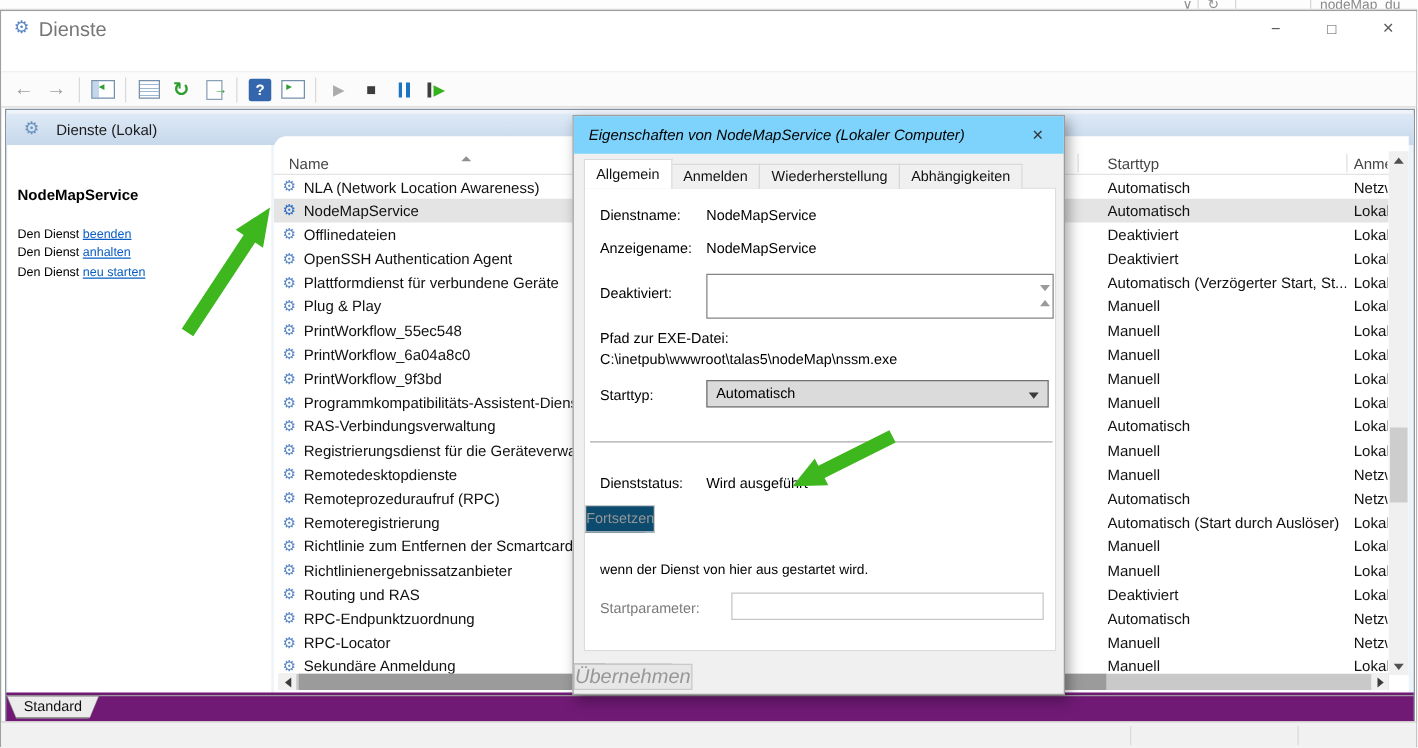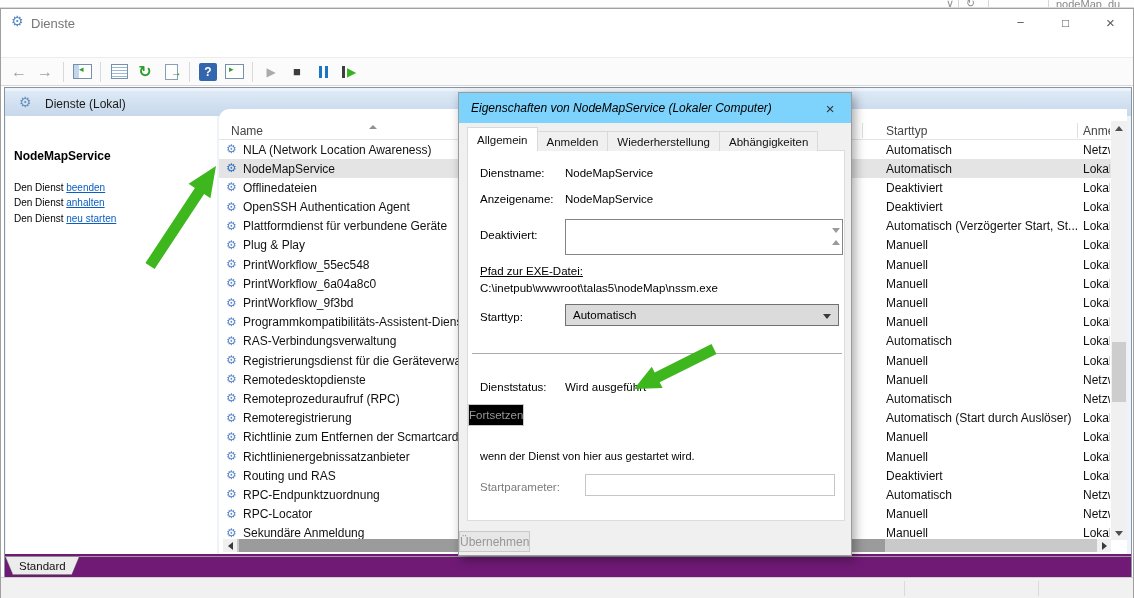--- a/index.html
+++ b/index.html
@@ -15,21 +15,21 @@
   .si-refresh::before{content:"\21BB";}
   .strip-sep{position:absolute;top:0;height:8px;width:1px;background:#d6d6d6;}
   .strip-title{position:absolute;left:1056px;top:-2px;font-size:11px;color:#8a8a8a;white-space:nowrap;}
 
   
   .win{position:absolute;left:0;top:8px;width:1134px;height:590px;background:#fff;border:1px solid #9f9f9f;}
   .titlebar{position:absolute;left:0;top:0;width:100%;height:27px;background:#fff;}
   .gear{display:inline-block;line-height:1;}
   .gear::before{content:"\2699";}
   .g-title{position:absolute;left:10px;top:5px;font-size:14px;color:#5b87c5;}
-  .win-title{position:absolute;left:30px;top:7px;font-size:13px;color:#767676;text-align:center;}
+  .win-title{position:absolute;left:30px;top:7px;font-size:16px;color:#767676;text-align:center;}
   .wcontrols{position:absolute;right:0;top:0;height:27px;display:flex;}
   .wc{width:45px;height:27px;display:flex;align-items:center;justify-content:center;color:#5a5a5a;font-size:13px;}
   .wc-minimize::before{content:"\2212";}
   .wc-maximize::before{content:"\25A1";font-size:12px;}
   .wc-close::before{content:"\00D7";font-size:15px;}
 
   .menubar{position:absolute;left:0;top:27px;width:100%;height:22px;background:#fff;display:flex;align-items:center;padding-left:12px;gap:20px;border-bottom:1px solid #ececec;}
   .mitem{font-size:12px;color:#111;}
 
   .toolbar{position:absolute;left:0;top:49px;width:100%;height:28px;background:#fbfbfb;border-bottom:1px solid #d7d7d7;display:flex;align-items:center;padding-left:6px;gap:2px;}
@@ -117,38 +117,38 @@
   .dlabel{position:absolute;left:12px;font-size:11.5px;color:#000;white-space:nowrap;}
   .dvalue{position:absolute;left:97px;font-size:11.5px;color:#000;white-space:nowrap;}
   .lab-dienstname{top:16px;} .val-dienstname{top:16px;}
   .lab-anzeige{top:42px;} .val-anzeige{top:42px;}
   .lab-beschr{top:78px;}
   .desc-box{position:absolute;left:97px;top:68px;width:278px;height:36px;background:#fff;border:1px solid #848484;}
   .desc-up{position:absolute;right:2px;top:3px;}
   .desc-down{position:absolute;right:2px;bottom:3px;}
   .desc-box .tri-up{border-bottom-color:#9a9a9a;transform:scale(.8);}
   .desc-box .tri-down{border-top-color:#9a9a9a;transform:scale(.8);}
-  .lab-pfad{top:114px;text-decoration:underline;}
+  .lab-pfad{top:114px;}
   .val-pfad{left:12px;top:131px;}
   .lab-starttyp{top:160px;}
   .combo{position:absolute;left:97px;top:153px;width:274px;height:22px;background:#dbdbdb;border:1px solid #707070;}
   .combo-val{position:absolute;left:7px;top:4px;font-size:11.5px;color:#000;}
   .combo-arrow{position:absolute;right:7px;top:9px;width:0;height:0;border-left:4px solid transparent;border-right:4px solid transparent;border-top:5px solid #3a3a3a;}
   .dsep{position:absolute;left:4px;top:202px;width:370px;height:1px;background:#ababab;}
   .lab-status{top:230px;text-align:right;}
   .val-status{top:230px;}
   .ctl-row{position:absolute;left:0;top:253px;width:100%;height:22px;}
   .cbtn{position:absolute;top:0;height:22px;font-size:11.5px;display:flex;align-items:center;justify-content:center;background:#e1e1e1;border:1px solid #5a5a5a;color:#000;}
-  .cbtn.disabled{border-color:#c9c9c9;color:#979797;background:#000000;justify-content:center;}
+  .cbtn.disabled{border-color:#c9c9c9;color:#979797;background:#0c4a6e;justify-content:center;}
   .hint{position:absolute;left:12px;font-size:11px;color:#000;white-space:nowrap;}
   .hint1{top:284px;} .hint2{top:299px;}
   .lab-startparam{top:330px;color:#7a7a7a;}
   .startparam-input{position:absolute;left:117px;top:323px;width:250px;height:22px;border:1px solid #c6c6c6;background:#fff;font-size:11.5px;padding:0 4px;outline:none;}
   .dbottom{position:absolute;left:0;top:438px;width:100%;height:22px;}
-  .dbtn{position:absolute;top:0;height:21px;font-size:12px;display:flex;align-items:center;justify-content:center;background:#e1e1e1;border:1px solid #757575;color:#000;}
+  .dbtn{position:absolute;top:0;height:21px;font-size:16px;display:flex;align-items:center;justify-content:center;background:#e1e1e1;border:1px solid #757575;color:#000;font-style:italic;}
   .dbtn.is-default{border:1px solid #2b2b2b;box-shadow:inset 0 0 0 1px #2b2b2b;}
   .dbtn.disabled{border-color:#c9c9c9;color:#979797;background:#e7e7e7;}
 
   .arrows{position:absolute;left:0;top:0;width:1134px;height:598px;pointer-events:none;z-index:50;}
 </style>
 </head>
 <body>
 
 <div class="screen">
 

